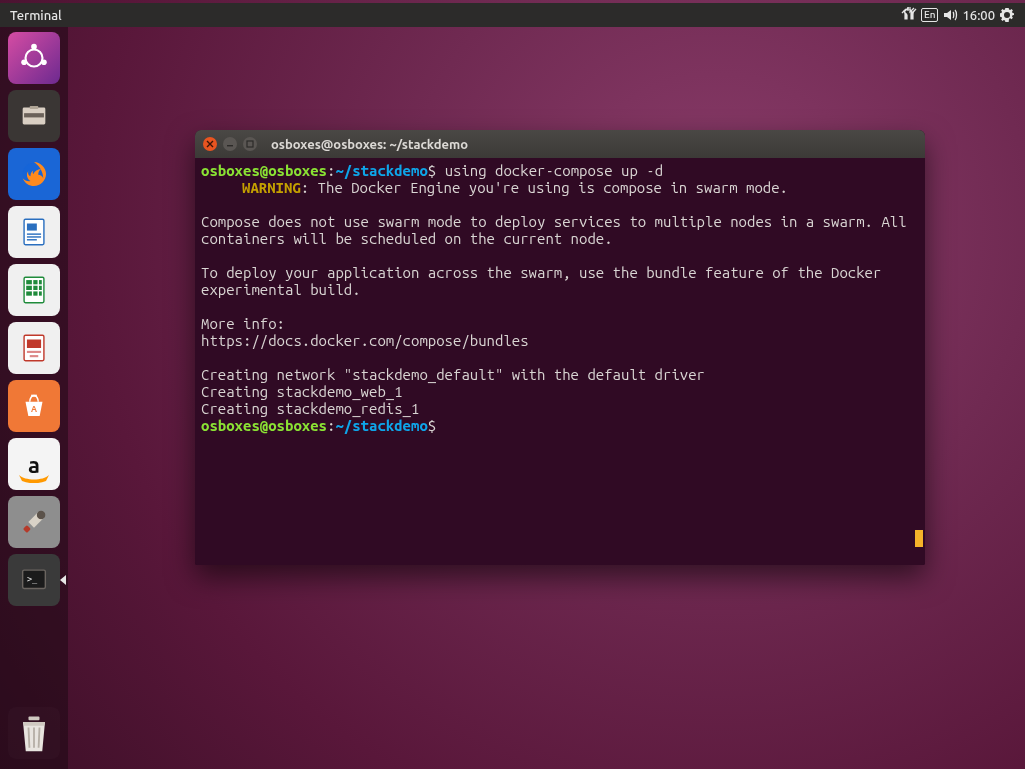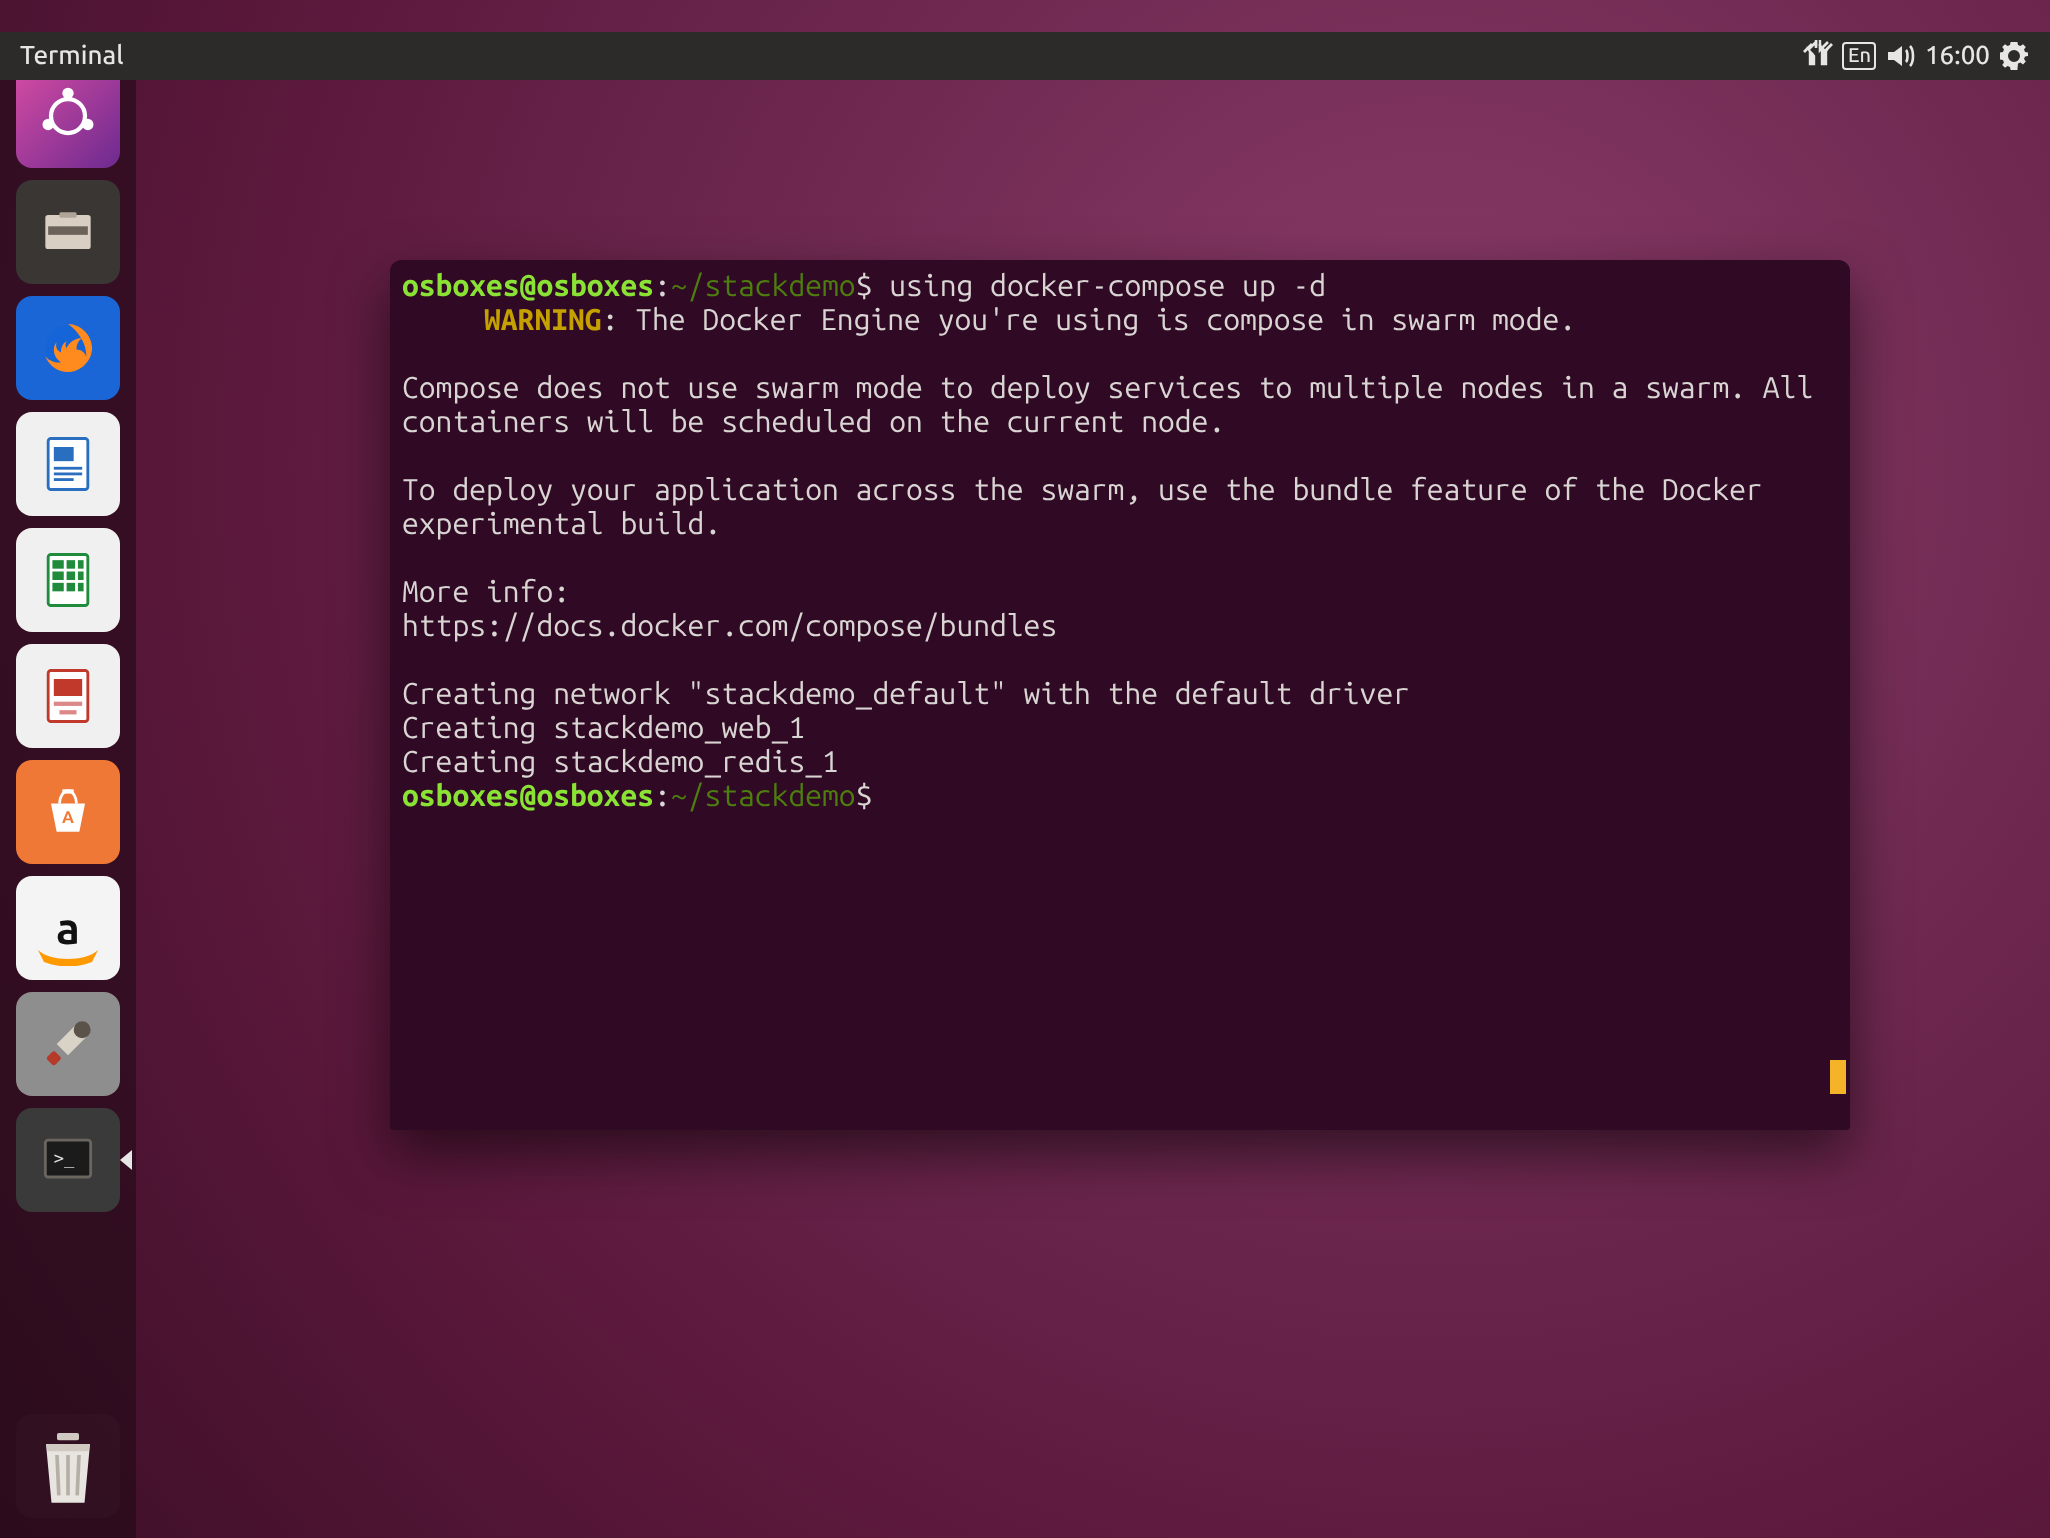--- a/index.html
+++ b/index.html
@@ -3,21 +3,21 @@
 <meta charset="utf-8">
 <style>
   * { margin: 0; padding: 0; box-sizing: border-box; }
   html, body { width: 1025px; height: 769px; overflow: hidden; font-family: "Ubuntu", "Liberation Sans", sans-serif; }
   body {
     background: radial-gradient(circle at 70% 30%, #8a3c6a 0%, #702a52 35%, #59173a 70%, #3d0f27 100%);
     position: relative;
   }
   
   .top-panel {
-    position: absolute; top: 16px; left: 0; right: 0; height: 24px;
+    position: absolute; top: 3px; left: 0; right: 0; height: 24px;
     background: #2c2b2a; color: #e6e6e6; display: flex; align-items: center;
     font-size: 13px; font-weight: 500; z-index: 50;
   }
   .top-panel .left { padding-left: 10px; display:flex; align-items:center; gap:6px;}
   .top-panel .right { margin-left: auto; display: flex; align-items: center; gap: 4px; padding-right: 10px; }
   .indicator { display:flex; align-items:center; justify-content:center; color:#e6e6e6; height:24px; cursor:pointer;}
   .indicator svg { width:16px; height:16px; fill:#e6e6e6; }
   .ime-box { border:1px solid #e6e6e6; border-radius:2px; font-size:10px; padding:0 2px; line-height:12px;}
   .clock { font-size:13px; }
 
@@ -64,21 +64,21 @@
   .win-btn { width:14px; height:14px; border-radius:50%; background:#5a5653; display:flex; align-items:center; justify-content:center; cursor:pointer;}
   .win-btn.close { background:#e95420;}
   .titlebar .title { color:#dcd9d5; font-size:13px; font-weight:600; margin-left:6px; white-space:nowrap;}
 
   .term-body {
     flex:1; background:#300a24; color:#d9d5d3;
     font-family:"Ubuntu Mono","DejaVu Sans Mono",monospace; font-size:15px; line-height:17px;
     padding:4px 6px; white-space:pre-wrap; overflow:hidden; position:relative;
   }
   .term-body .userhost { color:#8ae234; font-weight:bold;}
-  .term-body .path { color:#4d7c0f; font-weight:normal;}
+  .term-body .path { color:#0ea5e9; font-weight:bold;}
   .term-body .dollar { color:#d9d5d3;}
   .term-body .cmd { color:#d9d5d3;}
   .term-body .warn { color:#c4a000; font-weight:bold;padding-left:41px;}
   .term-body .txt  { color:#d9d5d3;}
   .cursor-block {
     position:absolute; width:8px; height:17px; background:#f5b32a;
     right:2px; bottom:18px;
   }
 
   .colon { color:#d9d5d3; }
@@ -210,20 +210,40 @@
         <g stroke="#b6afa6" stroke-width="2">
           <line x1="14" y1="18" x2="15" y2="40"></line>
           <line x1="20" y1="18" x2="20" y2="40"></line>
           <line x1="26" y1="18" x2="25" y2="40"></line>
         </g>
       </svg>
   </div>
 </div>
 
 <div class="term-window">
+  <div class="titlebar">
+    <div class="win-btns">
+      <div class="win-btn close">
+        <svg width="8" height="8" viewBox="0 0 8 8">
+            <path d="M1 1l6 6M7 1l-6 6" stroke="#3a1408" stroke-width="1.4"></path>
+          </svg>
+      </div>
+      <div class="win-btn">
+        <svg width="8" height="8" viewBox="0 0 8 8">
+            <rect x="1" y="5" width="6" height="1.4" fill="#2c2a28"></rect>
+          </svg>
+      </div>
+      <div class="win-btn">
+        <svg width="8" height="8" viewBox="0 0 8 8">
+            <rect x="1" y="1" width="6" height="6" fill="none" stroke="#2c2a28" stroke-width="1.2"></rect>
+          </svg>
+      </div>
+    </div>
+    <div class="title">osboxes@osboxes: ~/stackdemo</div>
+  </div>
   <div class="term-body"><span class="userhost">osboxes@osboxes</span><span class="colon">:</span><span class="path">~/stackdemo</span><span class="dollar">$</span> <span class="cmd">using docker-compose up -d</span>
 <span class="warn">WARNING</span><span class="txt">: The Docker Engine you're using is compose in swarm mode.</span>
 
 <span class="txt">Compose does not use swarm mode to deploy services to multiple nodes in a swarm. All containers will be scheduled on the current node.</span>
 
 <span class="txt">To deploy your application across the swarm, use the bundle feature of the Docker experimental build.</span>
 
 <span class="txt">More info:</span>
 <span class="txt">https://docs.docker.com/compose/bundles</span>
 

